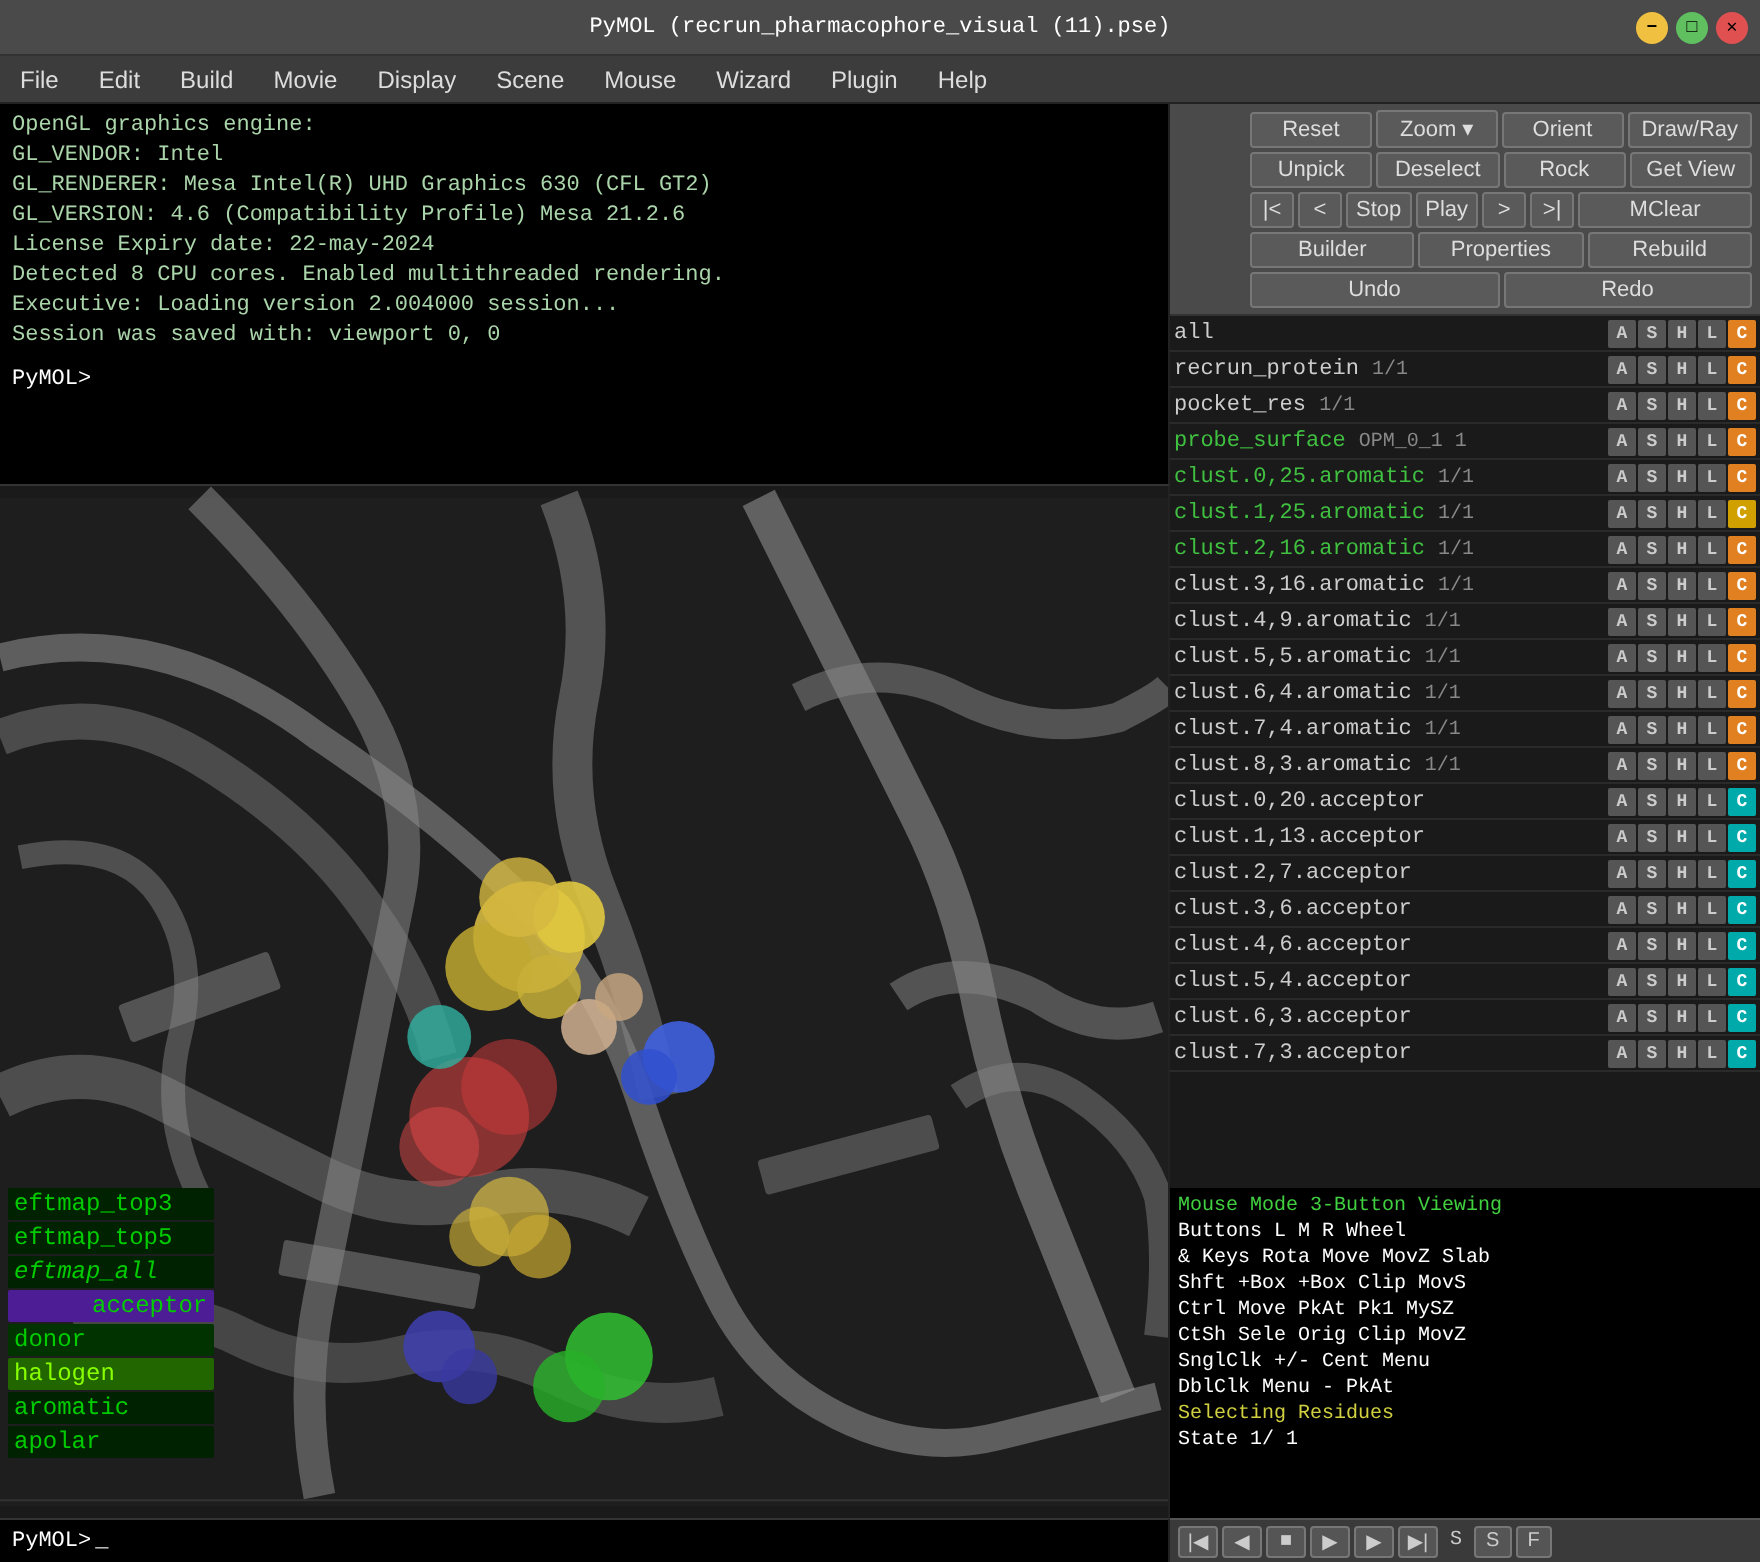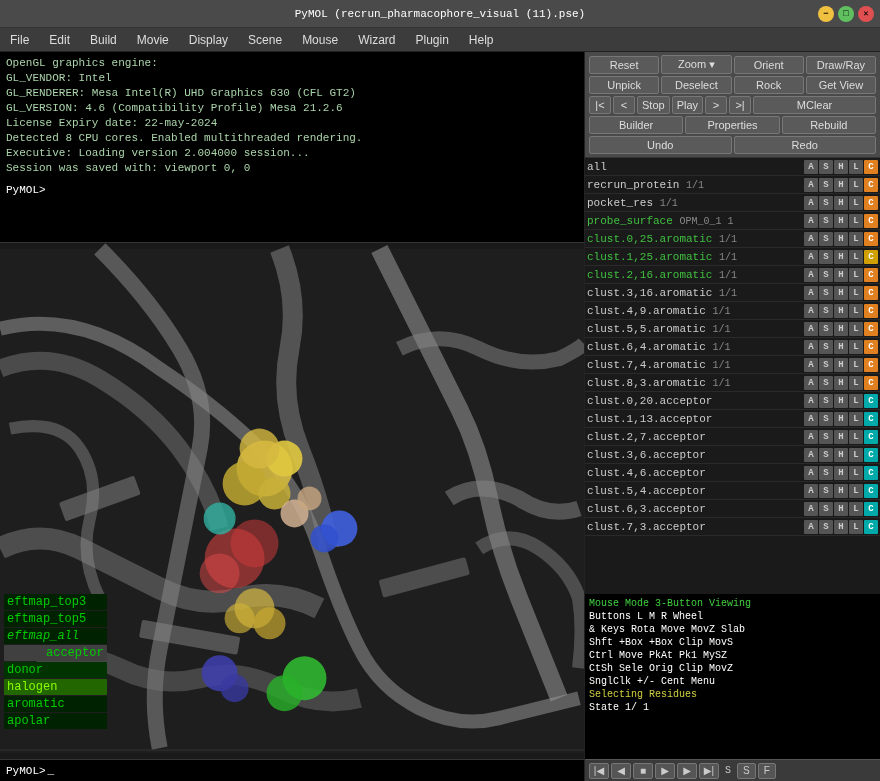--- a/index.html
+++ b/index.html
@@ -156,20 +156,21 @@
       padding: 3px 4px;
       display: flex;
       flex-direction: column;
       gap: 2px;
       border-bottom: 1px solid #333;
     }
     .toolbar-row {
       display: flex;
       gap: 2px;
       align-items: center;
+      margin-left: 36px;
     }
     .tb-btn {
       background: #5a5a5a;
       color: #ddd;
       border: 1px solid #777;
       border-radius: 2px;
       padding: 2px 6px;
       font-size: 11px;
       font-family: Arial, sans-serif;
       cursor: pointer;
@@ -385,21 +386,21 @@
         <circle cx="220" cy="425" r="18" fill="#4040b0" opacity="0.85"></circle>
         <circle cx="235" cy="440" r="14" fill="#3838a0" opacity="0.8"></circle>
 
         <line x1="0" y1="502" x2="585" y2="502" stroke="#333" stroke-width="1"></line>
       </svg>
 
       <div id="legend">
           <div class="legend-item" style="background-color: rgb(0, 34, 0); color: rgb(0, 204, 0);">eftmap_top3</div>
           <div class="legend-item" style="background-color: rgb(0, 34, 0); color: rgb(0, 204, 0);">eftmap_top5</div>
           <div class="legend-item" style="background-color: rgb(0, 34, 0); color: rgb(0, 204, 0); font-style: italic;">eftmap_all</div>
-          <div class="legend-item" style="background-color: #404040; color: rgb(0, 204, 0); padding-left: 42px;">acceptor</div>
+          <div class="legend-item" style="background-color: #4c1d95; color: rgb(0, 204, 0); padding-left: 42px;">acceptor</div>
           <div class="legend-item" style="background-color: rgb(0, 51, 0); color: rgb(0, 204, 0);">donor</div>
           <div class="legend-item" style="background-color: rgb(34, 102, 0); color: rgb(136, 255, 0);">halogen</div>
           <div class="legend-item" style="background-color: rgb(0, 34, 0); color: rgb(0, 204, 0);">aromatic</div>
           <div class="legend-item" style="background-color: rgb(0, 34, 0); color: rgb(0, 204, 0);">apolar</div>
         </div>
     </div>
 
     <div id="bottom-prompt">
       <span>PyMOL&gt;</span>
       <span style="margin-left:2px;color:#fff">_</span>
@@ -613,20 +614,21 @@
       </div>
 
     <div id="status-panel">
         <div class="status-line status-green">Mouse Mode 3-Button Viewing</div>
         <div class="status-line status-white">Buttons  L    M    R  Wheel</div>
         <div class="status-line status-white"> &amp; Keys  Rota Move MovZ Slab</div>
         <div class="status-line status-white">   Shft +Box +Box Clip MovS</div>
         <div class="status-line status-white">   Ctrl  Move PkAt Pk1  MySZ</div>
         <div class="status-line status-white">  CtSh  Sele Orig Clip MovZ</div>
         <div class="status-line status-white">SnglClk +/-  Cent Menu</div>
+        <div class="status-line status-white">DblClk  Menu  -  PkAt</div>
         <div class="status-line status-yellow">Selecting Residues</div>
         <div class="status-line status-white">State   1/   1</div>
       </div>
 
     <div id="bottom-nav">
       <button class="nav-btn">|◀</button>
       <button class="nav-btn">◀</button>
       <button class="nav-btn">■</button>
       <button class="nav-btn">▶</button>
       <button class="nav-btn">▶</button>

